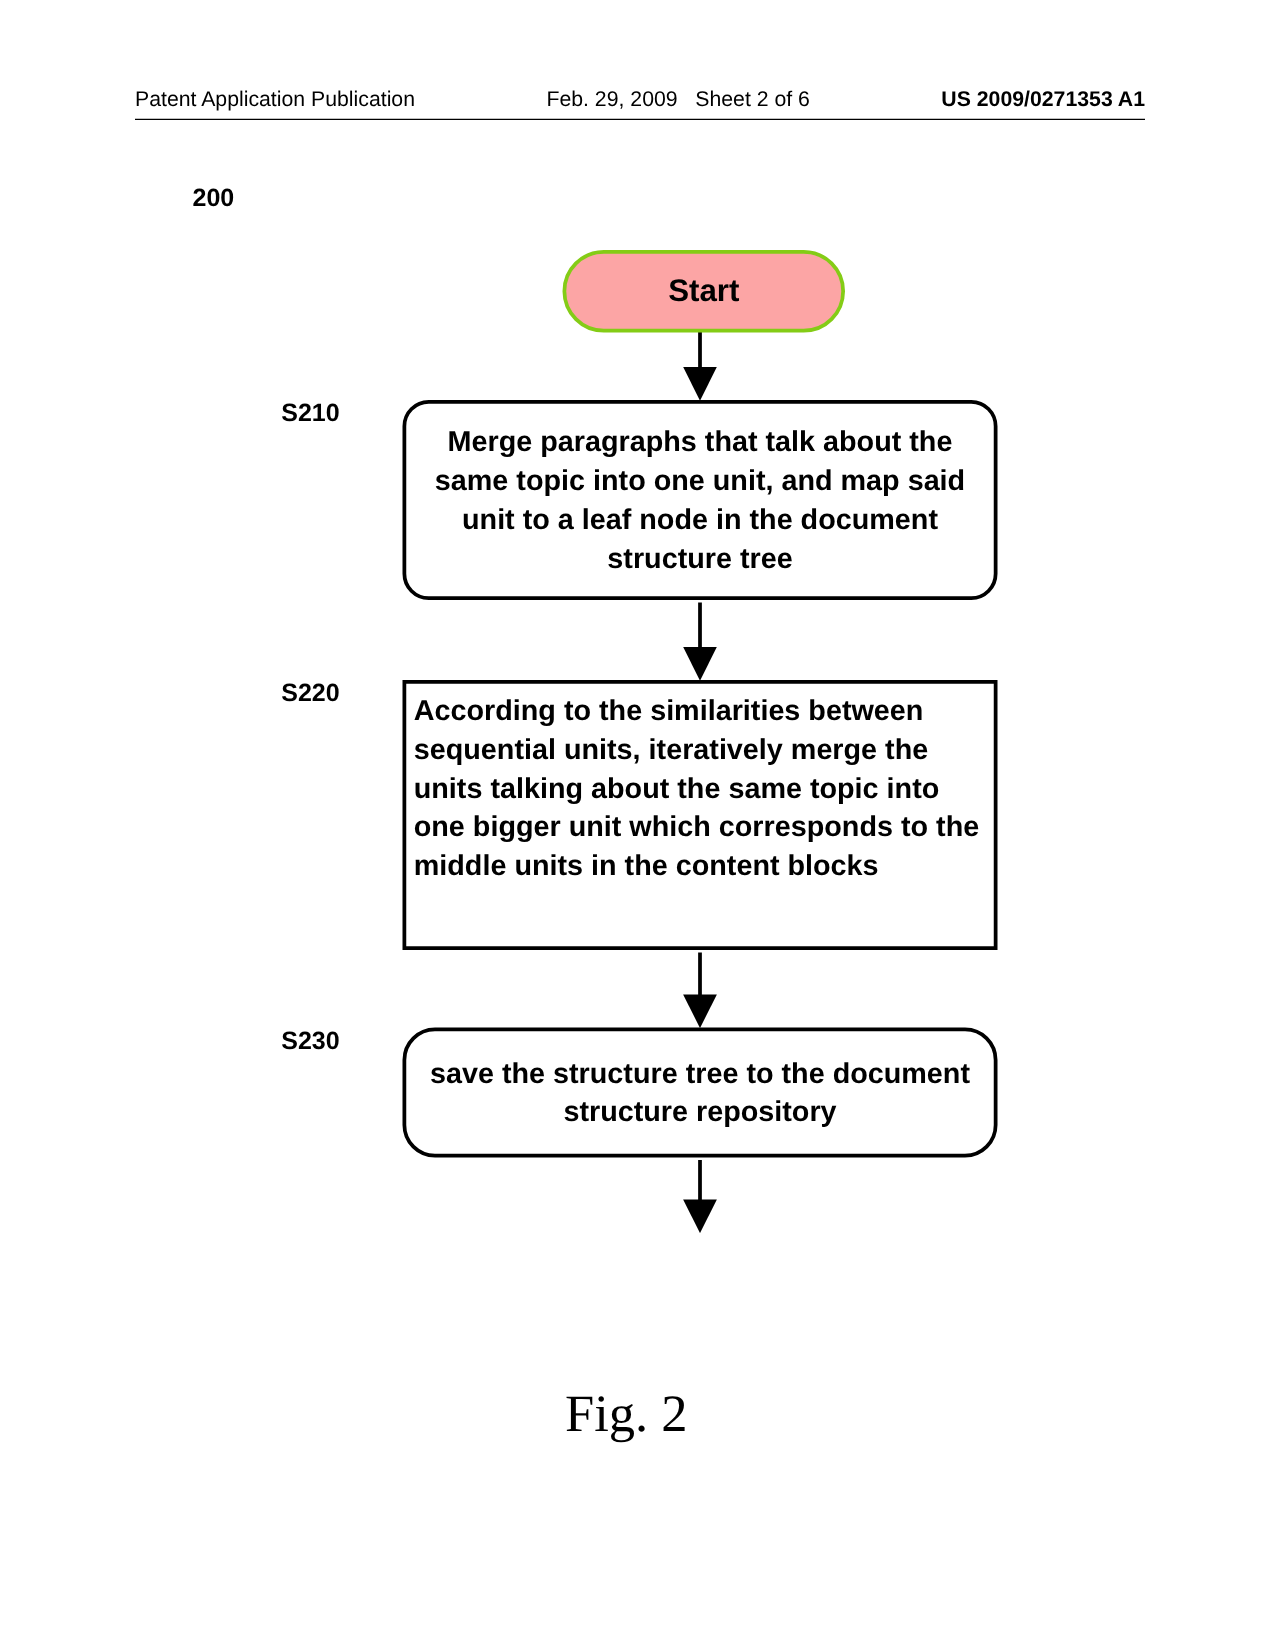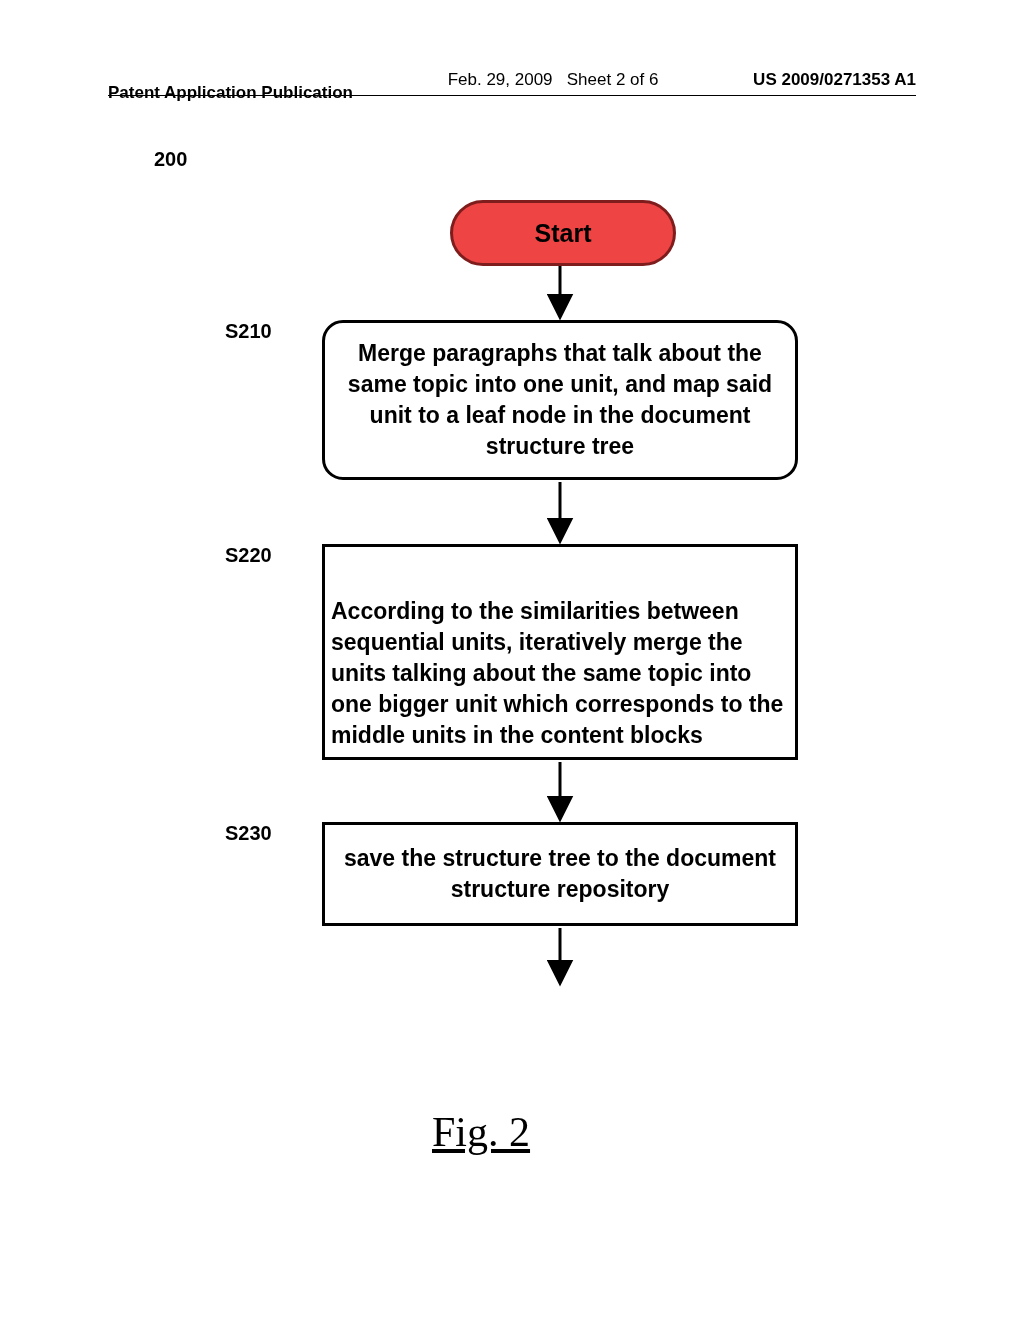--- a/index.html
+++ b/index.html
@@ -27,65 +27,65 @@
   .header {
     position: absolute;
     top: 70px;
     left: 108px;
     right: 108px;
     display: flex;
     justify-content: space-between;
     font-size: 17px;
     font-weight: 400;
   }
-  .header .left { font-weight: 700; margin-top: 13px; }
+  .header .left { font-weight: 400; }
   .header .mid  { font-weight: 400; }
   .header .right{ font-weight: 700; }
   .fig-number {
     position: absolute;
     top: 148px;
     left: 154px;
     font-weight: 700;
     font-size: 20px;
   }
   .step-label {
     position: absolute;
     font-weight: 700;
     font-size: 20px;
     left: 225px;
   }
   .terminator {
     position: absolute;
-    border: 3px solid #7f1d1d;
+    border: 3px solid #84cc16;
     border-radius: 40px;
     font-weight: 700;
     font-size: 25px;
     display: flex;
     align-items: center;
     justify-content: center;
-    background: #ef4444;
+    background: #fca5a5;
   }
   .process {
     position: absolute;
     border: 3px solid #000;
     font-weight: 700;
     font-size: 23px;
     line-height: 1.35;
     text-align: center;
     padding: 10px 6px;
     background: #fff;
     display: flex;
     align-items: center;
     justify-content: center;
     box-sizing: border-box;
   }
   .process-left {
     text-align: left;
     justify-content: flex-start;
-    align-items: flex-end;
+    align-items: flex-start;
     padding: 6px 6px;
   }
   .process-left .inner-center-last {
     display:block;
     text-align:center;
     width:100%;
   }
   .fig-caption {
     position: absolute;
     font-family: "Times New Roman", Times, serif;
@@ -146,20 +146,20 @@
   <div class="step-label" style="top:544px;">S220</div>
 
   <div class="process process-left" style="top:544px; left:322px; width:476px; height:216px;">
     <div style="width:100%;">
       <span>According to the similarities between sequential units, iteratively merge the units talking about the same topic into one bigger  unit which corresponds to the middle units in the content blocks</span>
     </div>
   </div>
 
   <div class="step-label" style="top:822px;">S230</div>
 
-  <div class="process" style="top:822px; left:322px; width:476px; height:104px;">
+  <div class="process" style="top:822px; left:322px; width:476px; height:104px;border-radius:26px;">
     <span>save the structure tree to the document structure repository</span>
   </div>
 
 
-  <div class="fig-caption" style="top:1108px; left:432px;text-decoration:underline;">Fig. 2</div>
+  <div class="fig-caption" style="top:1108px; left:452px;">Fig. 2</div>
 
 </div>
 
 </body></html>

